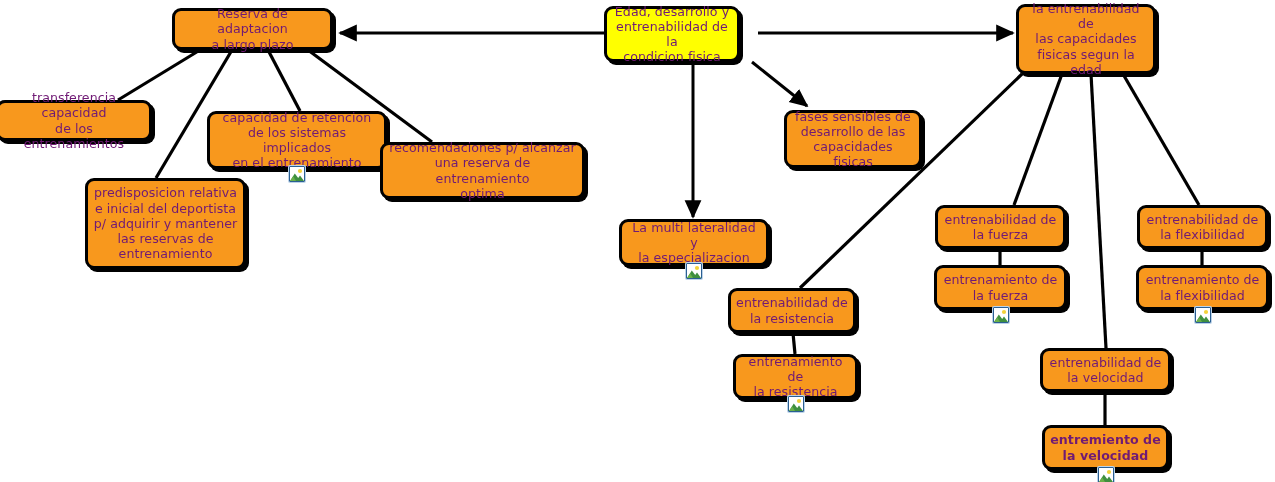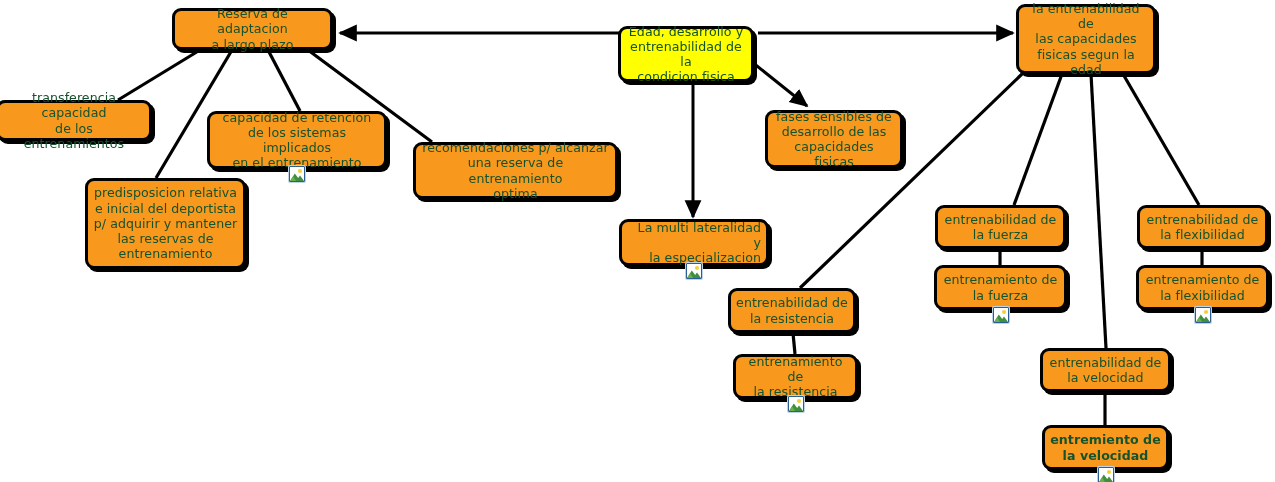--- a/index.html
+++ b/index.html
@@ -27,21 +27,21 @@
     z-index: 1;
     pointer-events: none;
   }
   .node {
     position: absolute;
     z-index: 3;
     box-sizing: border-box;
     border: 3px solid #000000;
     border-radius: 9px;
     background: #F8981D;
-    color: #14532d;
+    color: #701a75;
     display: flex;
     align-items: center;
     justify-content: center;
     text-align: center;
     font-size: 12.6px;
     line-height: 15.2px;
     letter-spacing: 0.05px;
     padding: 2px 5px;
     box-shadow: 3px 3px 0 0 #000000;
   }
@@ -91,21 +91,21 @@
         <line x1="1091" y1="74" x2="1106" y2="348" stroke="#000000" stroke-width="3.2" stroke-linecap="butt"></line>
         <line x1="1123" y1="74" x2="1199" y2="205" stroke="#000000" stroke-width="3.2" stroke-linecap="butt"></line>
         <line x1="793" y1="333" x2="795" y2="354" stroke="#000000" stroke-width="3.2" stroke-linecap="butt"></line>
         <line x1="1000" y1="249" x2="1000" y2="265" stroke="#000000" stroke-width="3.2" stroke-linecap="butt"></line>
         <line x1="1202" y1="249" x2="1202" y2="265" stroke="#000000" stroke-width="3.2" stroke-linecap="butt"></line>
         <line x1="1105" y1="392" x2="1105" y2="425" stroke="#000000" stroke-width="3.2" stroke-linecap="butt"></line>
       </g>
   </svg>
 
   <div id="nodes-layer">
-      <div class="node center" style="left: 618px; top: 6px; width: 136px; height: 56px; margin-top: 20px;">
+      <div class="node center" style="left: 604px; top: 6px; width: 136px; height: 56px;">
         <span class="label">Edad, desarrollo y
 entrenabilidad de la
 condicion fisica</span>
       </div>
       <div class="node" style="left: 172px; top: 8px; width: 161px; height: 42px;">
         <span class="label">Reserva de adaptacion
 a largo plazo</span>
       </div>
       <div class="node" style="left: 1016px; top: 4px; width: 140px; height: 70px;">
         <span class="label">la entrenabilidad de
@@ -130,31 +130,31 @@
           <path d="M0,14 L3.2,9.2 L6,14 z" fill="#6ab04a"></path>
         </svg>
       </div>
       <div class="node" style="left: 85px; top: 178px; width: 161px; height: 91px; text-align: center;">
         <span class="label">predisposicion relativa
 e inicial del deportista
 p/ adquirir y mantener
 las reservas de
 entrenamiento</span>
       </div>
-      <div class="node" style="left: 413px; top: 142px; width: 205px; height: 57px;">
+      <div class="node" style="left: 380px; top: 142px; width: 205px; height: 57px;">
         <span class="label">recomendaciones p/ alcanzar
 una reserva de entrenamiento
 optima</span>
       </div>
-      <div class="node" style="left: 765px; top: 110px; width: 138px; height: 58px;">
+      <div class="node" style="left: 784px; top: 110px; width: 138px; height: 58px;">
         <span class="label">fases sensibles de
 desarrollo de las
 capacidades fisicas</span>
       </div>
-      <div class="node" style="left: 619px; top: 219px; width: 150px; height: 47px; text-align: right;">
+      <div class="node" style="left: 619px; top: 219px; width: 150px; height: 47px;">
         <span class="label">La multi lateralidad y
 la especializacion</span>
       </div>
       <div class="badge" style="left: 686px; top: 263px;">
         <svg width="14" height="14" viewBox="0 0 14 14" xmlns="http://www.w3.org/2000/svg">
           <rect x="0" y="0" width="14" height="14" fill="#ffffff"></rect>
           <circle cx="10" cy="4" r="2.1" fill="#f2d23a"></circle>
           <path d="M0,14 L4.8,6.4 L8.2,11 L10,8.6 L14,14 z" fill="#3f8f3f"></path>
           <path d="M0,14 L3.2,9.2 L6,14 z" fill="#6ab04a"></path>
         </svg>

